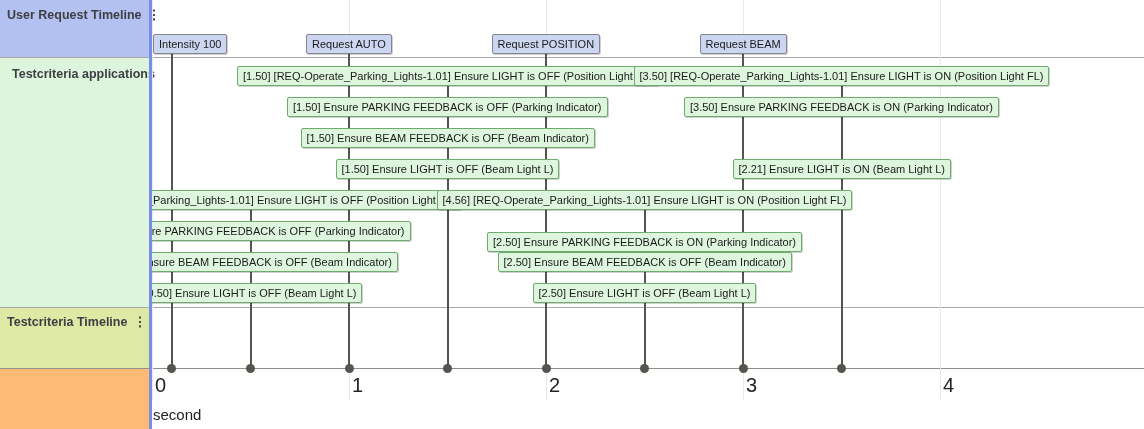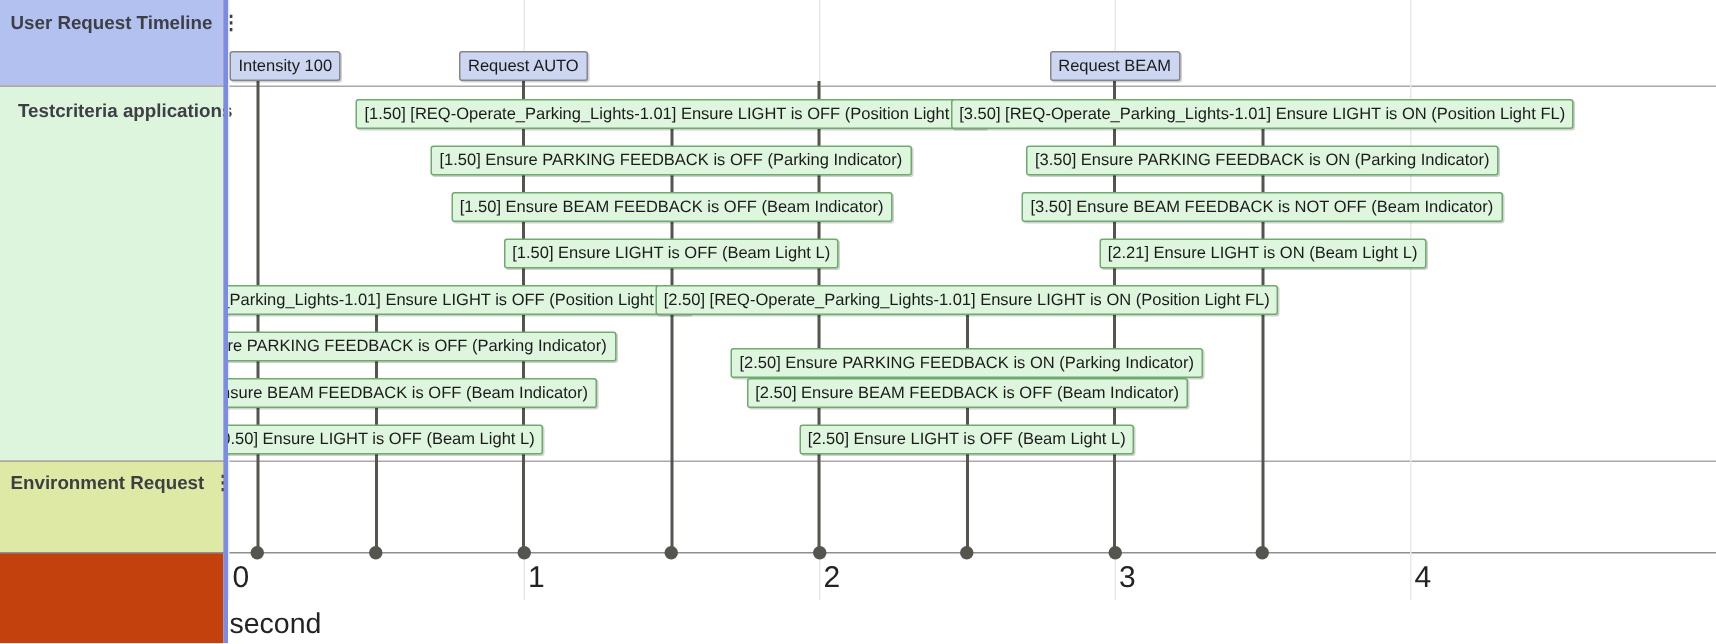--- a/index.html
+++ b/index.html
@@ -1,20 +1,20 @@
 <!DOCTYPE html>
 <html style="--lane-user-request-bg: #b3c1f0; --lane-test-criteria-bg: #ddf5dd; --lane-environment-bg: #dde9a4; --request-box-bg: #ccd6f0; --request-box-border: #85858f; --criteria-box-bg: #def5de; --criteria-box-border: #6faa6f; --stem-color: #55544e; --gridline: #e9e9e9; --left-rail: #7a8ce6;"><head>
 <meta charset="utf-8">
 <style>
   html,body{margin:0;padding:0;background:#fff;}
   *{box-sizing:border-box;font-family:"Liberation Sans",sans-serif;}
   .app{position:relative;width:1144px;height:429px;background:#fff;overflow:hidden;}
 
   
-  .sidebar{position:absolute;left:0;top:0;width:149px;height:429px;background:#c2410c;z-index:1;}
+  .sidebar{position:absolute;left:0;top:0;width:149px;height:429px;background:#fdba74;z-index:1;}
   .lane{display:flex;align-items:flex-start;padding:8px 0 0 7px;}
   .lane-user{height:57px;background:var(--lane-user-request-bg);}
   .lane-criteria{height:250px;background:var(--lane-test-criteria-bg);padding-top:10px;padding-left:12px;}
   .lane-env{height:61px;background:var(--lane-environment-bg);}
   .lane-label{font-size:12.5px;font-weight:bold;color:#3d3f44;white-space:nowrap;}
   .kebab{font-size:13px;font-weight:bold;color:#3f3f3f;margin-left:6px;line-height:14px;cursor:pointer;}
 
   
   .hline{position:absolute;left:0;width:1144px;height:1px;background:#a9a9a9;z-index:2;}
   .hline.axis{background:#8f8f8f;}
@@ -25,37 +25,37 @@
   
   .chart{position:absolute;left:152px;top:0;width:992px;height:429px;overflow:hidden;z-index:2;}
   .gridline{position:absolute;top:0;width:1px;height:400px;background:var(--gridline);}
   .stem{position:absolute;width:2px;background:var(--stem-color);}
   .dot{position:absolute;top:363.5px;width:9px;height:9px;border-radius:50%;background:var(--stem-color);}
   .box{position:absolute;white-space:nowrap;font-size:11px;line-height:14px;padding:2px 5px;
        border-radius:2px;color:#1b1b1b;box-shadow:1px 1px 0 rgba(0,0,0,0.18);cursor:default;}
   .box.request{background:var(--request-box-bg);border:1px solid var(--request-box-border);}
   .box.criteria{background:var(--criteria-box-bg);border:1px solid var(--criteria-box-border);}
   .tick-label{position:absolute;top:374px;font-size:20px;color:#232323;}
-  .axis-unit-label{position:absolute;left:1px;top:406px;font-size:19px;color:#232323;}
+  .axis-unit-label{position:absolute;left:1px;top:406px;font-size:15px;color:#232323;}
 </style>
 </head>
 <body>
 
 <div class="app">
 
   <div class="sidebar">
     <div class="lane lane-user">
       <span class="lane-label">User Request Timeline</span>
       <span class="kebab">⋮</span>
     </div>
     <div class="lane lane-criteria">
       <span class="lane-label">Testcriteria applications</span>
     </div>
     <div class="lane lane-env">
-      <span class="lane-label">Environment Request</span>
+      <span class="lane-label">Testcriteria Timeline</span>
       <span class="kebab">⋮</span>
     </div>
   </div>
 
   <div class="hline" style="top:57px"></div>
   <div class="hline" style="top:307px"></div>
   <div class="hline axis" style="top:368px"></div>
 
   <div class="left-rail"></div>
 
@@ -74,36 +74,36 @@
       <div class="stem" style="left: 18.7px; top: 54px; height: 314px;"></div>
       <div class="stem" style="left: 196px; top: 54px; height: 314px;"></div>
       <div class="stem" style="left: 393px; top: 54px; height: 314px;"></div>
       <div class="stem" style="left: 590px; top: 54px; height: 314px;"></div>
       <div class="stem" style="left: 97.5px; top: 210px; height: 158px;"></div>
       <div class="stem" style="left: 294.5px; top: 86px; height: 282px;"></div>
       <div class="stem" style="left: 491.5px; top: 210px; height: 158px;"></div>
       <div class="stem" style="left: 688.5px; top: 86px; height: 282px;"></div>
       <div class="box request" style="top: 34px; left: 1px;">Intensity 100</div>
       <div class="box request" style="top: 34px; left: 154px;">Request AUTO</div>
+      <div class="box request" style="top: 34px; left: 339.5px;">Request POSITION</div>
       <div class="box request" style="top: 34px; left: 547.5px; text-align: center;">Request BEAM</div>
       <div class="box criteria" style="top: 190px; left: -112px;">[0.50] [REQ-Operate_Parking_Lights-1.01] Ensure LIGHT is OFF (Position Light FL)</div>
       <div class="box criteria" style="top: 221px; left: -62px;">[0.50] Ensure PARKING FEEDBACK is OFF (Parking Indicator)</div>
       <div class="box criteria" style="top: 252px; left: -48.5px;">[0.50] Ensure BEAM FEEDBACK is OFF (Beam Indicator)</div>
       <div class="box criteria" style="top: 283px; left: -13.5px;">[0.50] Ensure LIGHT is OFF (Beam Light L)</div>
       <div class="box criteria" style="top: 66px; left: 85px;">[1.50] [REQ-Operate_Parking_Lights-1.01] Ensure LIGHT is OFF (Position Light FL)</div>
       <div class="box criteria" style="top: 97px; left: 135px;">[1.50] Ensure PARKING FEEDBACK is OFF (Parking Indicator)</div>
       <div class="box criteria" style="top: 128px; left: 148.5px;">[1.50] Ensure BEAM FEEDBACK is OFF (Beam Indicator)</div>
       <div class="box criteria" style="top: 159px; left: 183.5px;">[1.50] Ensure LIGHT is OFF (Beam Light L)</div>
-      <div class="box criteria" style="top: 190px; left: 284.5px;">[2.50] [REQ-Operate_Parking_Lights-1.01] Ensure LIGHT is ON (Position Light FL)</div>
+      <div class="box criteria" style="top: 190px; left: 284.5px;">[4.56] [REQ-Operate_Parking_Lights-1.01] Ensure LIGHT is ON (Position Light FL)</div>
       <div class="box criteria" style="top: 232px; left: 335px;">[2.50] Ensure PARKING FEEDBACK is ON (Parking Indicator)</div>
       <div class="box criteria" style="top: 252px; left: 345.5px;">[2.50] Ensure BEAM FEEDBACK is OFF (Beam Indicator)</div>
       <div class="box criteria" style="top: 283px; left: 380.5px;">[2.50] Ensure LIGHT is OFF (Beam Light L)</div>
       <div class="box criteria" style="top: 66px; left: 481.5px;">[3.50] [REQ-Operate_Parking_Lights-1.01] Ensure LIGHT is ON (Position Light FL)</div>
       <div class="box criteria" style="top: 97px; left: 532px;">[3.50] Ensure PARKING FEEDBACK is ON (Parking Indicator)</div>
-      <div class="box criteria" style="top: 128px; left: 529px;">[3.50] Ensure BEAM FEEDBACK is NOT OFF (Beam Indicator)</div>
       <div class="box criteria" style="top: 159px; left: 580.5px;">[2.21] Ensure LIGHT is ON (Beam Light L)</div>
       <div class="dot" style="left: 15.2px;"></div>
       <div class="dot" style="left: 192.5px;"></div>
       <div class="dot" style="left: 389.5px;"></div>
       <div class="dot" style="left: 586.5px;"></div>
       <div class="dot" style="left: 94px;"></div>
       <div class="dot" style="left: 291px;"></div>
       <div class="dot" style="left: 488px;"></div>
       <div class="dot" style="left: 685px;"></div>
     </div>

